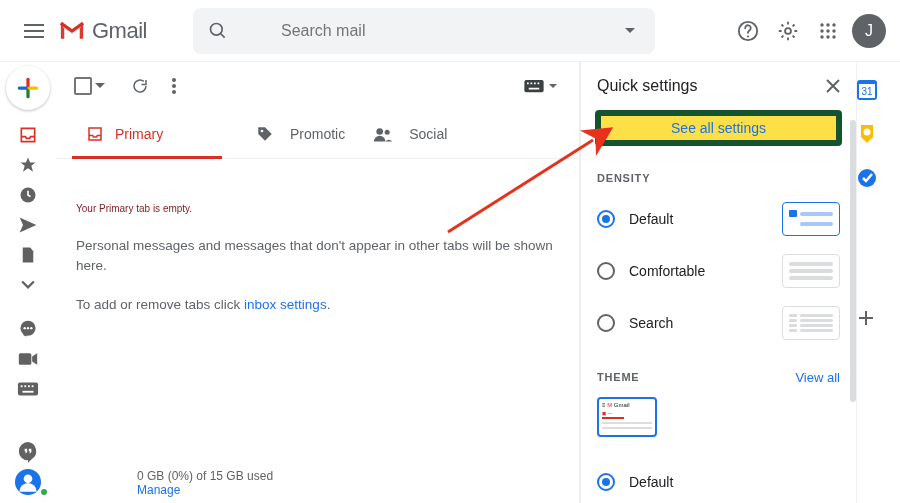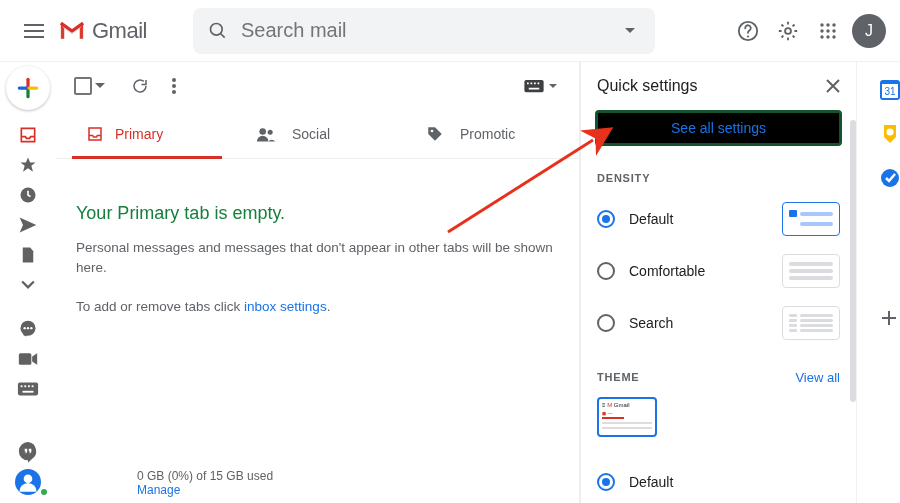--- a/index.html
+++ b/index.html
@@ -4,21 +4,21 @@
 <style>
   * { box-sizing: border-box; }
   body { margin:0; font-family: Arial, 'Helvetica Neue', sans-serif; background:#fff; width:900px; height:503px; overflow:hidden; color:#202124; font-size:13px; }
   
   .header { height:62px; display:flex; align-items:center; padding:0 14px; border-bottom:1px solid #f1f1f1; }
   .iconbtn { width:40px; height:40px; border-radius:50%; display:flex; align-items:center; justify-content:center; color:#5f6368; cursor:pointer; }
   .iconbtn.small { width:34px; height:34px; }
   .logo { display:flex; align-items:center; margin-left:4px; margin-right:46px; }
   .logo-text { font-size:22px; color:#5f6368; font-weight:400; margin-left:6px; letter-spacing:-0.5px; }
   .search { flex:0 0 auto; width:462px; height:46px; background:#f1f3f4; border-radius:8px; display:flex; align-items:center; padding:0 8px; }
-  .search input { flex:1; border:none; background:transparent; font-size:20px; color:#0369a1; outline:none; padding-left:6px; }
+  .search input { flex:1; border:none; background:transparent; font-size:16px; color:#0369a1; outline:none; padding-left:6px;margin-left:40px; }
   .sp { flex:1; }
   .avatar { width:34px; height:34px; border-radius:50%; background:#5f6368; color:#fff; display:flex; align-items:center; justify-content:center; font-size:16px; margin-left:4px;}
   
   .body { display:flex; height:calc(503px - 62px); }
   .leftbar { width:56px; background:#fff; display:flex; flex-direction:column; align-items:center; padding-top:4px; position:relative;}
   .compose { width:44px; height:44px; border-radius:50%; background:#fff; box-shadow:0 1px 3px rgba(0,0,0,0.25); display:flex; align-items:center; justify-content:center; margin-bottom:10px; cursor:pointer;}
   .navicon { width:40px; height:30px; display:flex; align-items:center; justify-content:center; color:#616161; cursor:pointer;}
   .navicon.active svg{ color:#d93025; }
   .leftbar .bottom { position:absolute; bottom:6px; display:flex; flex-direction:column; align-items:center; gap:0px;}
   .accbadge { position:relative;}
@@ -28,50 +28,50 @@
   .toolbar { height:48px; display:flex; align-items:center; padding:0 18px 0 18px; position:relative;}
   .selbox { width:18px; height:18px; border:2px solid #757575; border-radius:2px; }
   .caret-sm { margin-left:3px; color:#5f6368;}
   .tool-right { position:absolute; right:22px; display:flex; align-items:center; color:#5f6368; gap:6px;}
   .tabs { display:flex; border-bottom:1px solid #eee; padding-left:16px; }
   .tab { display:flex; align-items:center; gap:16px; height:48px; padding:0 14px; min-width:170px; color:#5f6368; font-size:14px; cursor:pointer; position:relative;}
   .tab.active { color:#d93025;gap:11px; }
   .tab.active::after { content:""; position:absolute; bottom:-1px; left:0; width:150px; height:3px; background:#d93025; }
   .tab.prom { min-width:60px;}
   .empty { padding:0px 20px; color:#5f6368;}
-  .empty h { display:block; font-size:18px; color:#15803d; margin:44px 0 14px 0;}
+  .empty h { display:block; font-size:10px; color:#7f1d1d; margin:44px 0 22px 0;}
   .empty p { font-size:13.5px; line-height:1.5; margin:0 0 18px 0; color:#5f6368;}
   .link { color:#1a73e8; cursor:pointer; }
   .footer { position:absolute; bottom:6px; left:75px; width:470px; display:flex; font-size:12px; color:#616161; justify-content:space-between;margin-top:36px; }
   .footer .col { flex:1; padding:0 6px; text-align:left;}
   .footer .col.c2{text-align:center;} .footer .col.c3{text-align:right;}
   
   .qs { width:276px; border-left:1px solid #eee; display:flex; flex-direction:column; position:relative; }
   .qs-head { height:48px; display:flex; align-items:center; justify-content:space-between; padding:0 16px; font-size:16px;}
-  .qs-btn { margin:0 14px 6px 14px; height:36px; border:3px solid #14532d; background:#000000; border-radius:4px; display:flex; align-items:center; justify-content:center; color:#1a73e8; font-size:14px; cursor:pointer;}
+  .qs-btn { margin:0 14px 6px 14px; height:36px; border:6px solid #14532d; background:#fde047; border-radius:4px; display:flex; align-items:center; justify-content:center; color:#1a73e8; font-size:14px; cursor:pointer;}
   .qs-scroll { overflow-y:auto; padding:14px 16px; position:relative;}
   .section-label { font-size:11px; letter-spacing:0.8px; color:#5f6368; font-weight:600; display:flex; justify-content:space-between; align-items:center; margin-top:6px;}
   .section-label .view { font-size:13px; letter-spacing:0; font-weight:400; color:#1a73e8; cursor:pointer;}
   .opt { display:flex; align-items:center; justify-content:space-between; margin-top:18px; }
   .opt .lhs { display:flex; align-items:center; gap:14px; font-size:14px;}
   .radio { width:18px; height:18px; border-radius:50%; border:2px solid #5f6368; position:relative; flex-shrink:0;}
   .radio.sel { border-color:#1a73e8; } .radio.sel::after{content:""; position:absolute; inset:3px; border-radius:50%; background:#1a73e8;}
   .thumb { width:58px; height:34px; border:1px solid #dadce0; border-radius:4px; display:flex; flex-direction:column; justify-content:center; gap:3px; padding:0 6px;}
   .thumb.sel { border-color:#1a73e8;}
   .thumb .row { display:flex; align-items:center; gap:3px;}
   .thumb .sq { width:8px; height:7px; background:#dadce0; border-radius:1px;}
   .thumb .ln { height:4px; border-radius:2px; background:#dadce0; flex:1;}
   .thumb.sel .sq.a{background:#1a73e8;} .thumb.sel .ln.a{background:#a8c7fa;}
   .theme-thumb{ width:60px; height:40px; border:2px solid #1a73e8; border-radius:4px; margin-top:12px; padding:3px; font-size:5px;}
   .theme-thumb .mg { font-size:6px;}
   .theme-thumb .bar{ height:2px; background:#d93025; width:22px; margin-top:1px;}
   .theme-thumb .gl { height:2px; background:#ddd; margin-top:3px;}
   .qs-scrollbar{ position:absolute; right:0px; top:58px; width:6px; height:282px; background:#dadce0; border-radius:3px;}
   
-  .sidepanel{ width:44px; border-left:1px solid #f1f1f1; display:flex; flex-direction:column; align-items:flex-end; padding-top:18px; gap:24px;}
+  .sidepanel{ width:44px; border-left:1px solid #f1f1f1; display:flex; flex-direction:column; align-items:flex-start; padding-top:18px; gap:24px;}
   .sidepanel .sico{ width:20px; height:20px; cursor:pointer;}
   
   .arrow { position:absolute; left:438px; top:122px; pointer-events:none; }
   svg { display:block; }
   .gmail-m { width:28px; height:20px; }
   .more-vert circle{ fill:#5f6368;}
   .plus-lines line{ stroke-width:3; stroke-linecap:round;}
 </style>
 </head>
 <body>
@@ -267,35 +267,35 @@
     </div>
 
     <div class="tabs">
       <div class="tab active">
         <svg width="18" height="18" viewBox="0 0 24 24">
             <path d="M4 4h16v16H4z" fill="none" stroke="#d93025" stroke-width="2"></path>
             <path d="M4 14h5l1 2h4l1-2h5" fill="none" stroke="#d93025" stroke-width="2"></path>
           </svg>
         <span>Primary</span>
       </div>
+      <div class="tab prom">
+        <svg width="18" height="18" viewBox="0 0 24 24">
+            <path d="M3 3h9l9 9-9 9-9-9z" fill="#5f6368"></path>
+            <circle cx="8" cy="8" r="1.8" fill="#fff"></circle>
+          </svg>
+        <span>Promotic</span>
+      </div>
       <div class="tab">
         <svg width="20" height="16" viewBox="0 0 24 18">
             <circle cx="8" cy="6" r="4" fill="#5f6368"></circle>
             <circle cx="17" cy="7" r="3" fill="#5f6368"></circle>
             <path d="M1 18a7 7 0 0114 0z" fill="#5f6368"></path>
             <path d="M15 18a5 5 0 018 0z" fill="#5f6368"></path>
           </svg>
         <span>Social</span>
-      </div>
-      <div class="tab prom">
-        <svg width="18" height="18" viewBox="0 0 24 24">
-            <path d="M3 3h9l9 9-9 9-9-9z" fill="#5f6368"></path>
-            <circle cx="8" cy="8" r="1.8" fill="#fff"></circle>
-          </svg>
-        <span>Promotic</span>
       </div>
     </div>
 
     <div class="empty">
       <h>Your Primary tab is empty.</h>
       <p>Personal messages and messages that don't appear in other tabs will be shown here.</p>
       <p>
         <span>To add or remove tabs click </span><span class="link">inbox settings</span><span>.</span>
       </p>
     </div>

